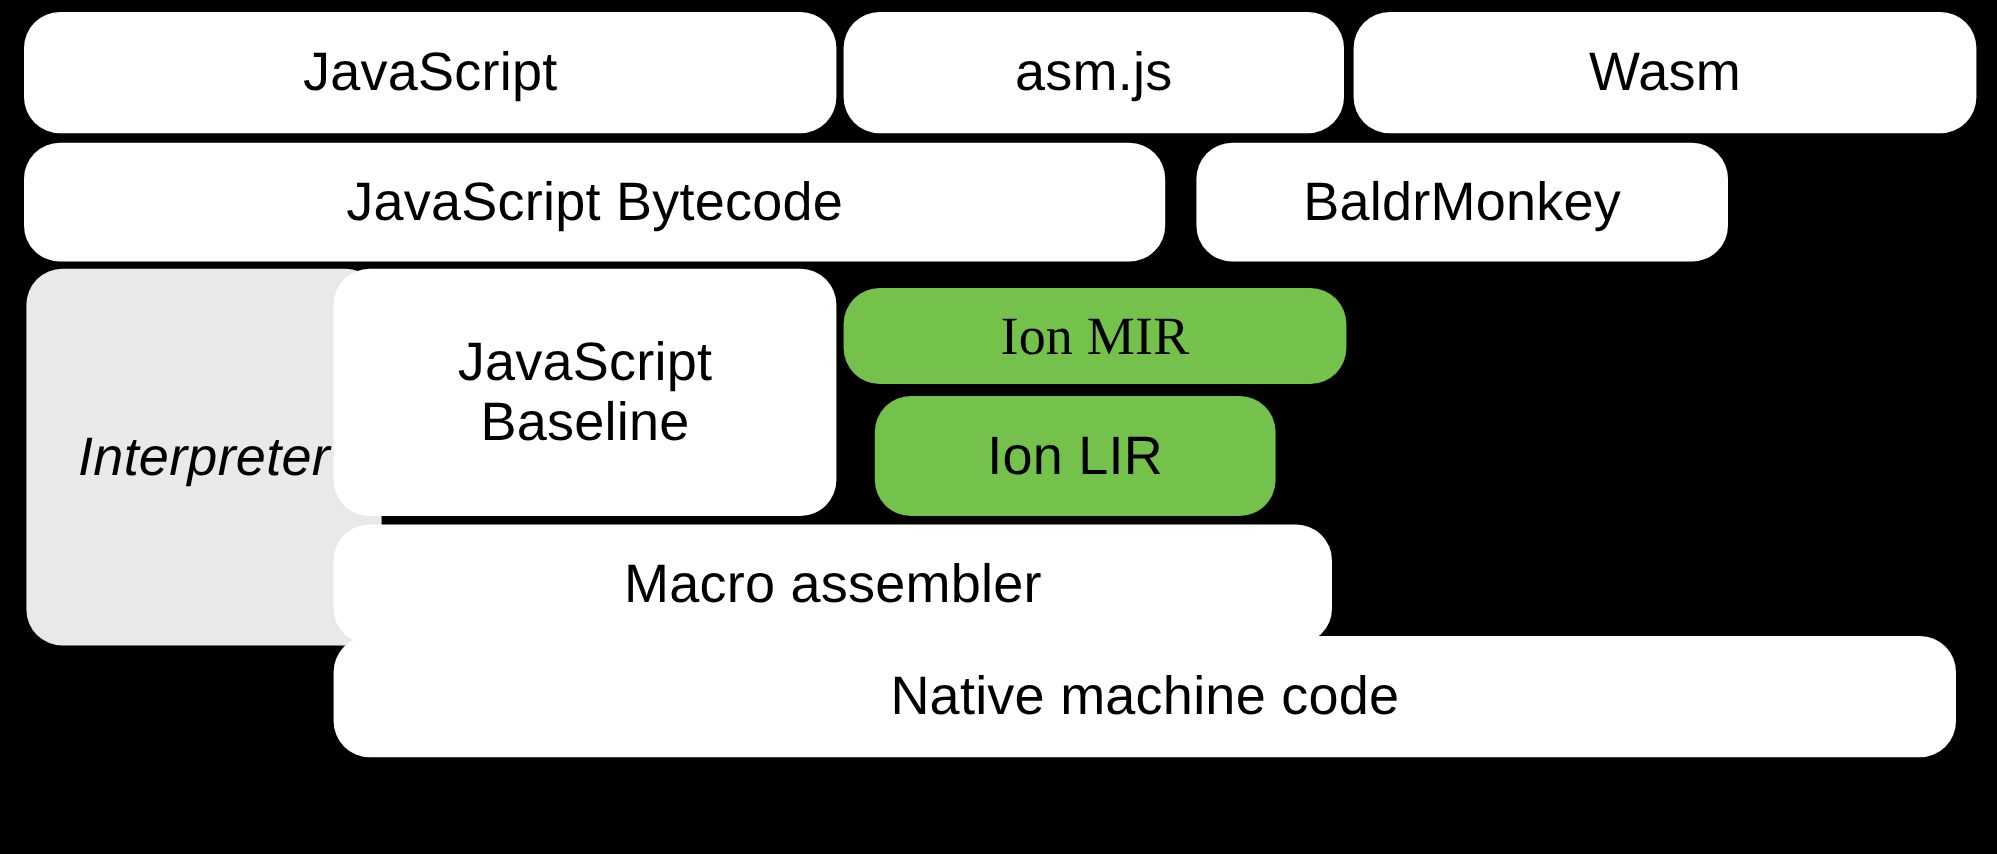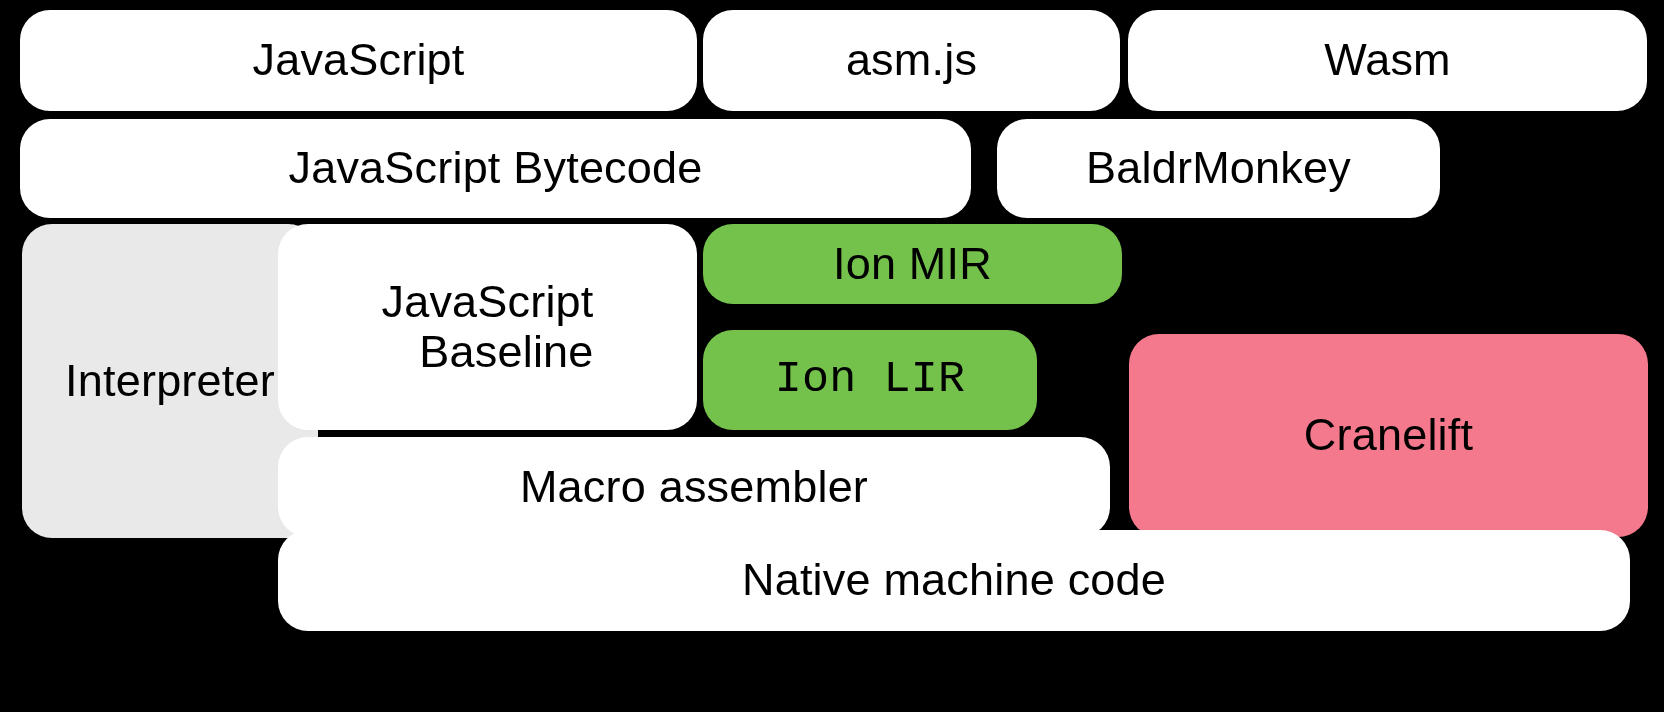--- a/index.html
+++ b/index.html
@@ -16,21 +16,21 @@
     height: 712px;
     background: #000000;
     overflow: hidden;
   }
   .node {
     position: absolute;
     box-sizing: border-box;
     display: flex;
     align-items: center;
     justify-content: center;
-    text-align: right;
+    text-align: center;
     border-radius: 30px;
     color: #000000;
     font-size: 45px;
     line-height: 1.12;
     letter-spacing: 0.2px;
     font-weight: 400;
     white-space: pre-line;
     padding: 0 10px;
   }
   .fill-white  { background: #ffffff; }
@@ -40,21 +40,20 @@
 </style>
 </head>
 <body>
 
 <div id="diagram" style="background: rgb(0, 0, 0);">
     <div class="node fill-white" style="left: 20px; top: 10px; width: 677px; height: 101px;">JavaScript</div>
     <div class="node fill-white" style="left: 1128px; top: 10px; width: 519px; height: 101px;">Wasm</div>
     <div class="node fill-white" style="left: 703px; top: 10px; width: 417px; height: 101px;">asm.js</div>
     <div class="node fill-white" style="left: 20px; top: 119px; width: 951px; height: 99px;">JavaScript Bytecode</div>
     <div class="node fill-white" style="left: 977px; top: 119px; width: 443px; height: 99px; margin-left: 20px;">BaldrMonkey</div>
-    <div class="node fill-gray" style="left: 22px; top: 224px; width: 296px; height: 314px;">Interpreter</div>
+    <div class="node fill-gray" style="left: 22px; top: 224px; width: 296px; height: 314px; font-style: italic;">Interpreter</div>
     <div class="node fill-white" style="left: 278px; top: 224px; width: 419px; height: 206px;">JavaScript
 Baseline</div>
-    <div class="node fill-green" style="left: 703px; top: 224px; width: 419px; height: 80px;">Ion MIR</div>
-    <div class="node fill-green" style="left: 703px; top: 330px; width: 334px; height: 100px; font-family: Liberation Mono, monospace;">Ion LIR</div>
+    <div class="node fill-green" style="left: 703px; top: 240px; width: 419px; height: 80px; font-family: Liberation Serif, serif;">Ion MIR</div>
+    <div class="node fill-green" style="left: 729px; top: 330px; width: 334px; height: 100px;">Ion LIR</div>
     <div class="node fill-white" style="left: 278px; top: 437px; width: 832px; height: 100px;">Macro assembler</div>
-    <div class="node fill-red" style="left: 1129px; top: 334px; width: 519px; height: 203px;">Cranelift</div>
     <div class="node fill-white" style="left: 278px; top: 530px; width: 1352px; height: 101px;">Native machine code</div>
   </div>
 
 </body></html>

